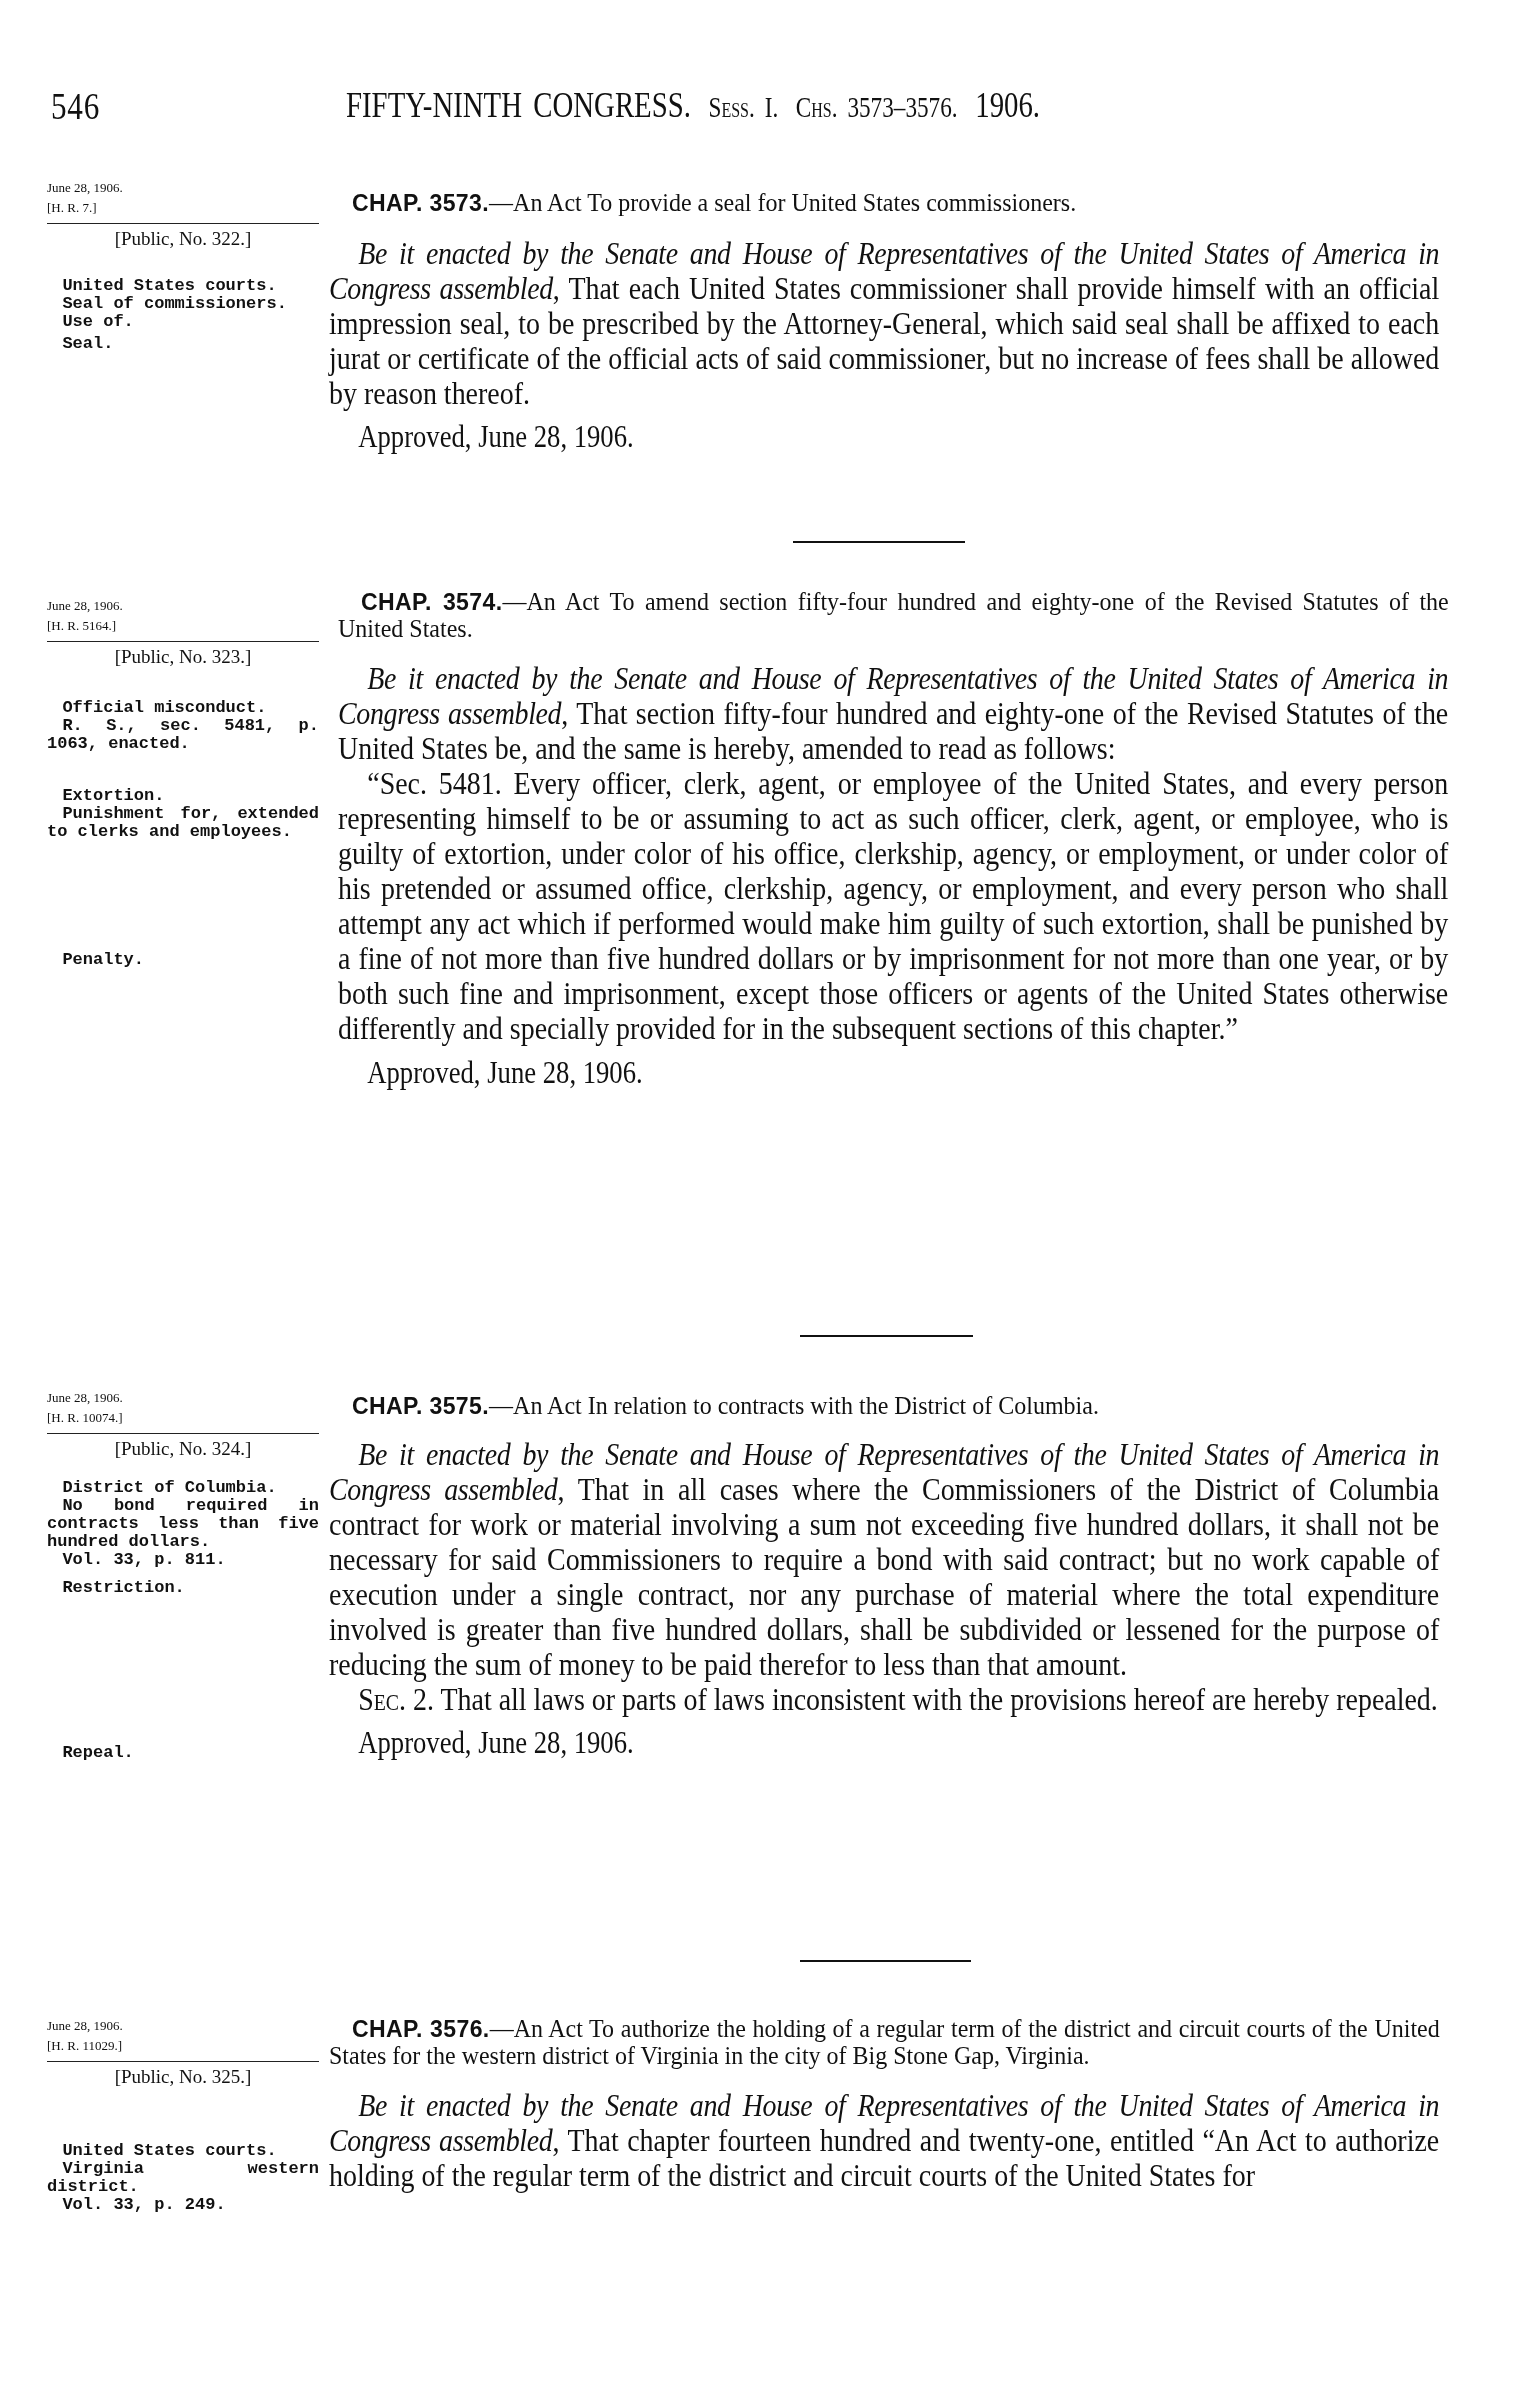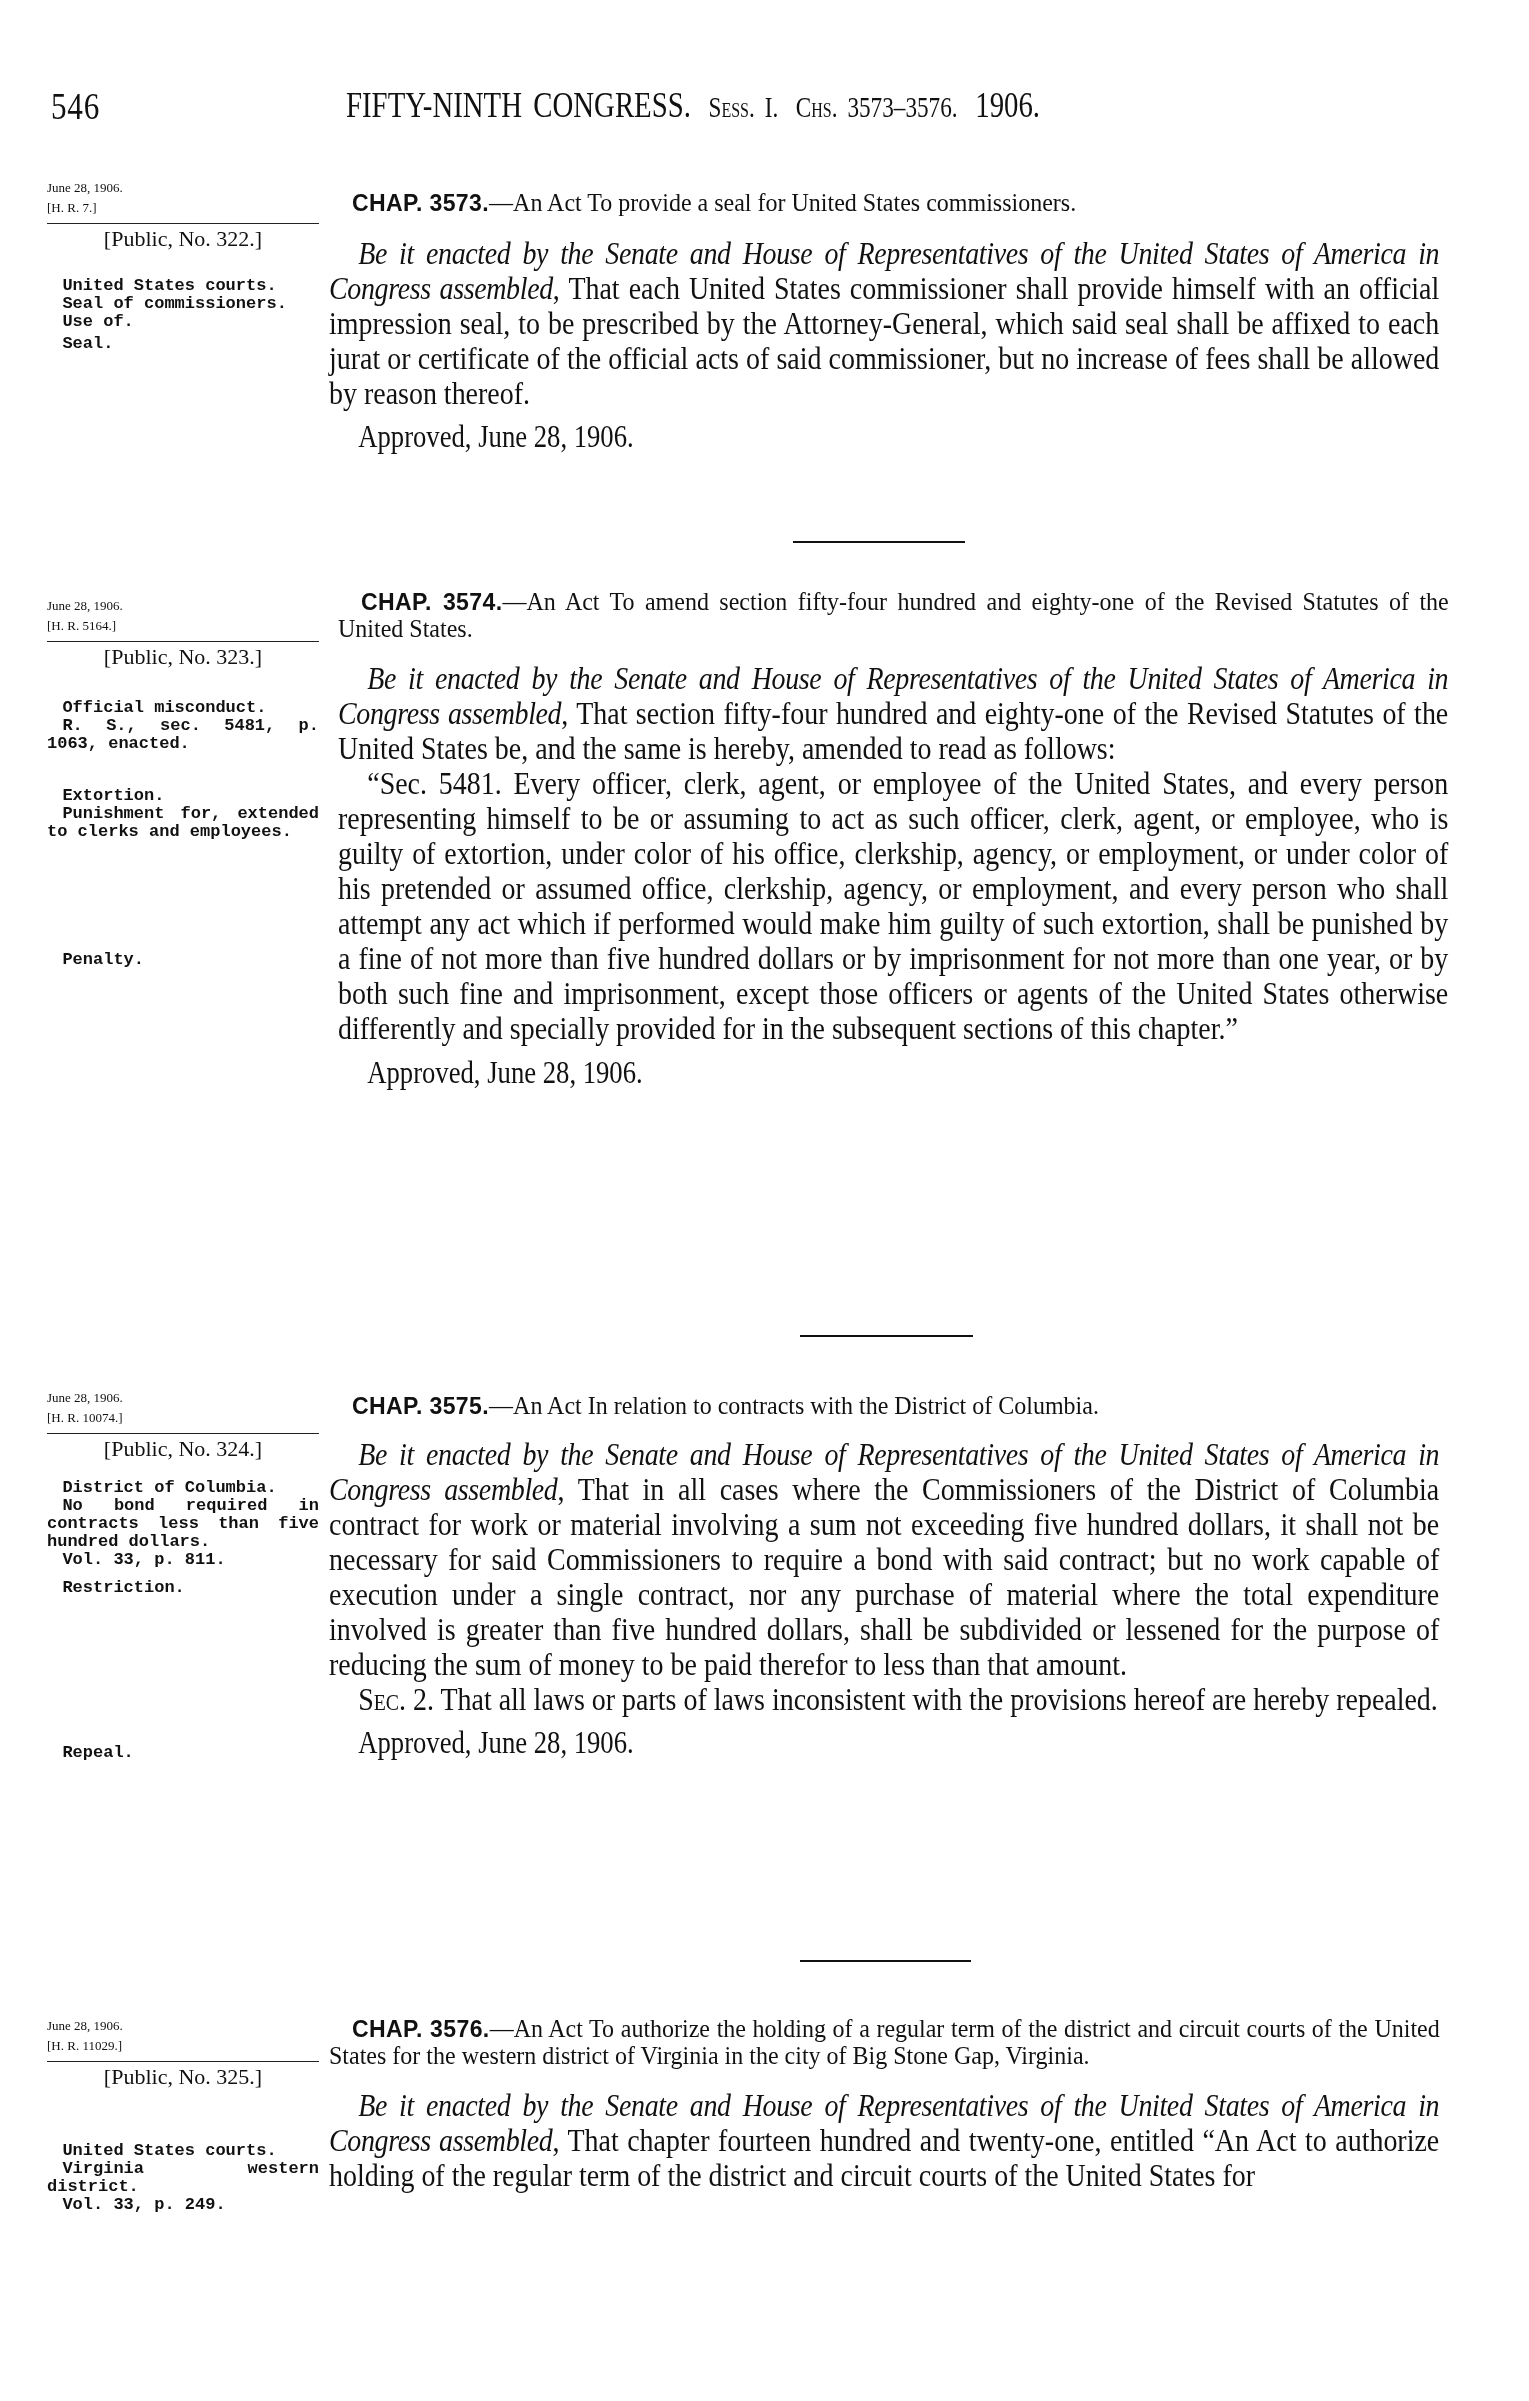--- a/index.html
+++ b/index.html
@@ -7,21 +7,21 @@
   .abs { position: absolute; }
   .running-head { top: 84px; left: 0; width: 1498px; height: 51px; }
   .page-num { position: absolute; left: 51px; top: 0; font-size: 38px; letter-spacing: 0.9px; transform: scaleX(0.82); transform-origin: left; }
   .running-title { position: absolute; left: 346px; top: 0; font-size: 36px; transform: scaleX(0.80); transform-origin: left; white-space: nowrap; word-spacing: 5.1px; }
   .running-title .sc { font-size: 29px; }
   .running-title .gap { display: inline-block; width: 22px; }
 
   .margin { position: absolute; left: 47px; width: 272px; font-family: "Liberation Serif", serif; font-size: 17px; font-weight: bold; line-height: 18px; }
   .m-center { font-weight: normal; font-size: 13px; line-height: 19.7px; }
   .m-rule { height: 0; border-top: 1.7px solid #222; margin: 5.1px 0 6.8px 0; }
-  .m-public { text-align: center; font-size: 22px; font-weight: normal; }
+  .m-public { text-align: center; font-size: 19px; font-weight: normal; }
   .note { text-indent: 15.4px; text-align: justify; margin: 0; font-family: Liberation Mono, monospace; }
 
   .main { position: absolute; left: 329px; width: 1110px; }
   .chap-head { font-size: 25px; line-height: 26.5px; text-indent: 24px; text-align: justify; transform: scaleX(0.96); transform-origin: left; width: 1157px; }
   .chap-head b { font-family: "Liberation Sans", sans-serif; font-weight: bold; font-size: 24px; letter-spacing: 0.4px; }
   .body-text { font-size: 32.5px; line-height: 35px; text-align: justify; transform: scaleX(0.86); transform-origin: left; width: 1291px; }
   .body-text p { margin: 0; text-indent: 34px; }
   .body-text p.approved { margin-top: 8.6px; font-size: 31px; }
   .body-text i { font-style: italic; letter-spacing: -0.4px; }
   .sc { font-variant: small-caps; }

